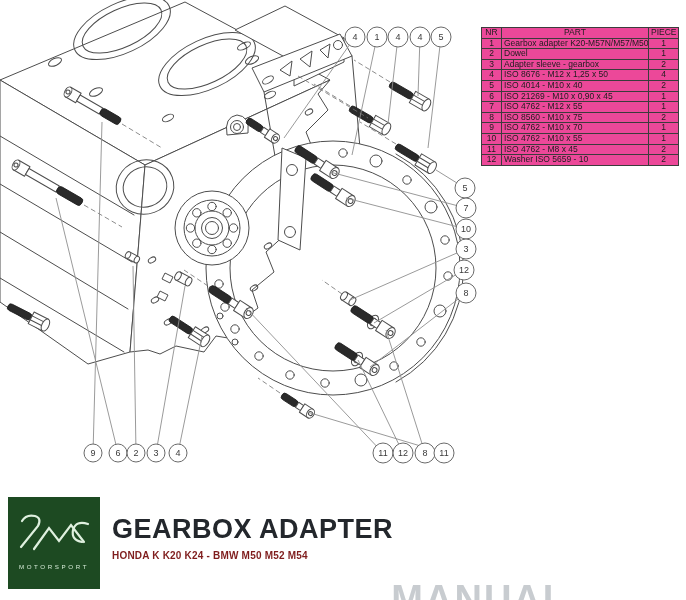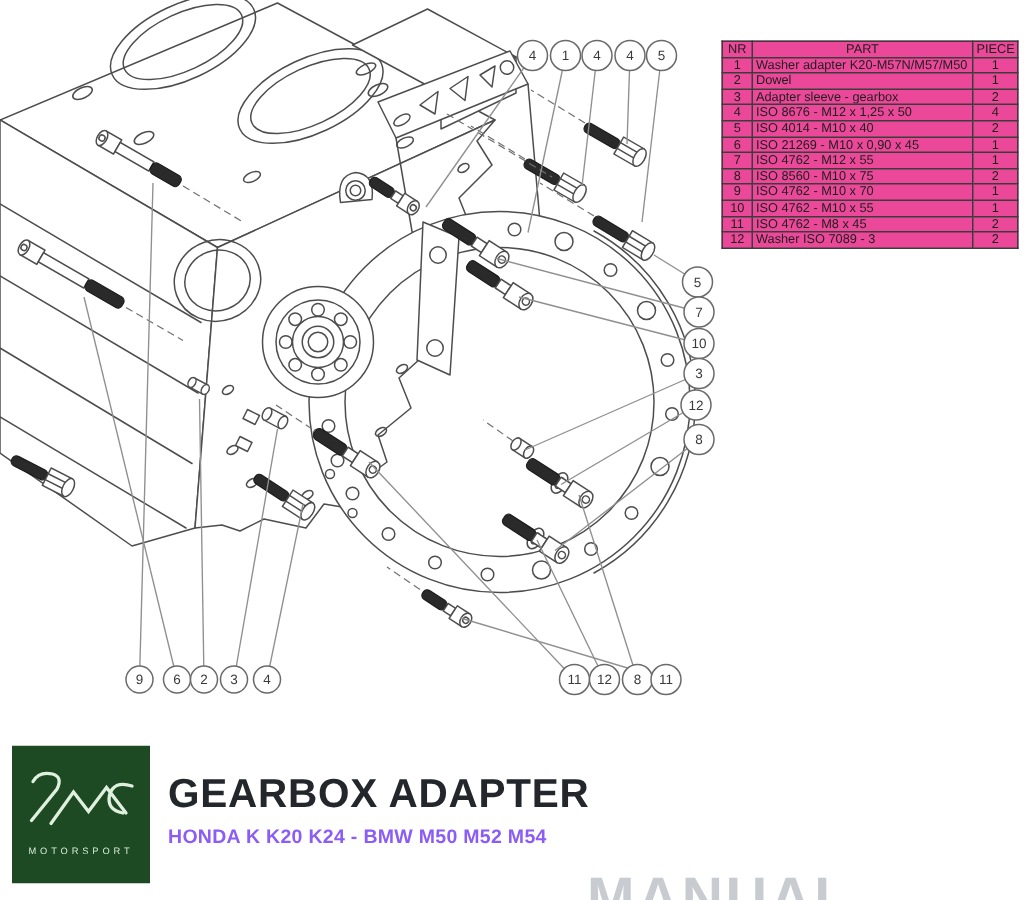--- a/index.html
+++ b/index.html
@@ -26,21 +26,21 @@
   .col-nr{width:20px;text-align:center;}
   .col-part{width:147px;text-align:left;}
   .col-piece{width:30px;text-align:center;}
   .parts-table th{text-align:center;}
 
   
   .footer{position:absolute;left:0;top:490px;width:571px;height:110px;background:#fff;}
   .logo{position:absolute;left:8px;top:7px;width:92px;height:92px;}
   .titles{position:absolute;left:112px;top:24px;}
   .title{font-size:27px;font-weight:bold;color:#23272c;letter-spacing:0.5px;}
-  .subtitle{font-size:13px;font-weight:bold;color:#8b5cf6;margin-top:5px;letter-spacing:0.2px;}
+  .subtitle{font-size:10px;font-weight:bold;color:#7f1d1d;margin-top:5px;letter-spacing:0.2px;}
   .watermark{position:absolute;right:3px;top:44px;font-size:38px;font-weight:bold;
              color:#c8ccd0;letter-spacing:2px;margin-top:44px;}
 </style>
 </head>
 <body>
 
 <div class="page">
 
   <svg class="diagram" width="686" height="492" viewBox="0 0 686 492">
     <defs>
@@ -368,21 +368,21 @@
     <thead>
       <tr>
         <th class="col-nr">NR</th>
         <th class="col-part">PART</th>
         <th class="col-piece">PIECE</th>
       </tr>
     </thead>
     <tbody>
       <tr>
           <td class="col-nr">1</td>
-          <td class="col-part">Washer adapter K20-M57N/M57/M50</td>
+          <td class="col-part">Gearbox adapter K20-M57N/M57/M50</td>
           <td class="col-piece">1</td>
         </tr>
       <tr>
           <td class="col-nr">2</td>
           <td class="col-part">Dowel</td>
           <td class="col-piece">1</td>
         </tr>
       <tr>
           <td class="col-nr">3</td>
           <td class="col-part">Adapter sleeve - gearbox</td>
@@ -423,21 +423,21 @@
           <td class="col-part">ISO 4762 - M10 x 55</td>
           <td class="col-piece">1</td>
         </tr>
       <tr>
           <td class="col-nr">11</td>
           <td class="col-part">ISO 4762 - M8 x 45</td>
           <td class="col-piece">2</td>
         </tr>
       <tr>
           <td class="col-nr">12</td>
-          <td class="col-part">Washer ISO 7089 - 3</td>
+          <td class="col-part">Washer ISO 5659 - 10</td>
           <td class="col-piece">2</td>
         </tr>
     </tbody>
   </table>
 
   <div class="footer">
     <div class="logo">
       <svg width="92" height="92" viewBox="0 0 92 92">
         <rect x="0" y="0" width="92" height="92" fill="#1d4a22"></rect>
         <g stroke="#dff0df" stroke-width="2.2" fill="none" stroke-linecap="round">

